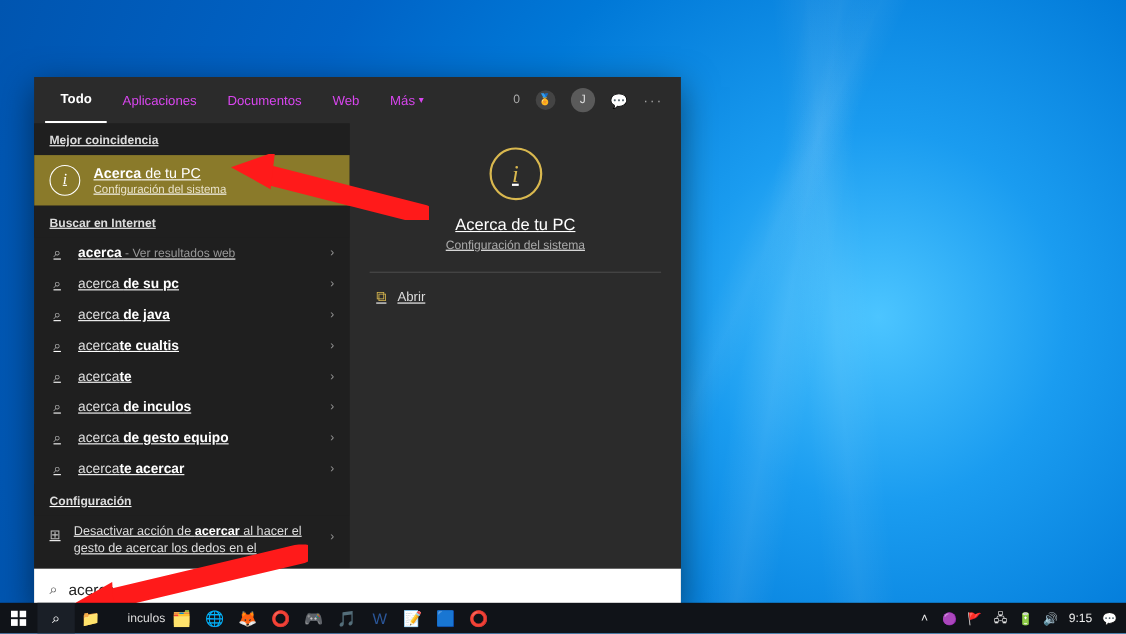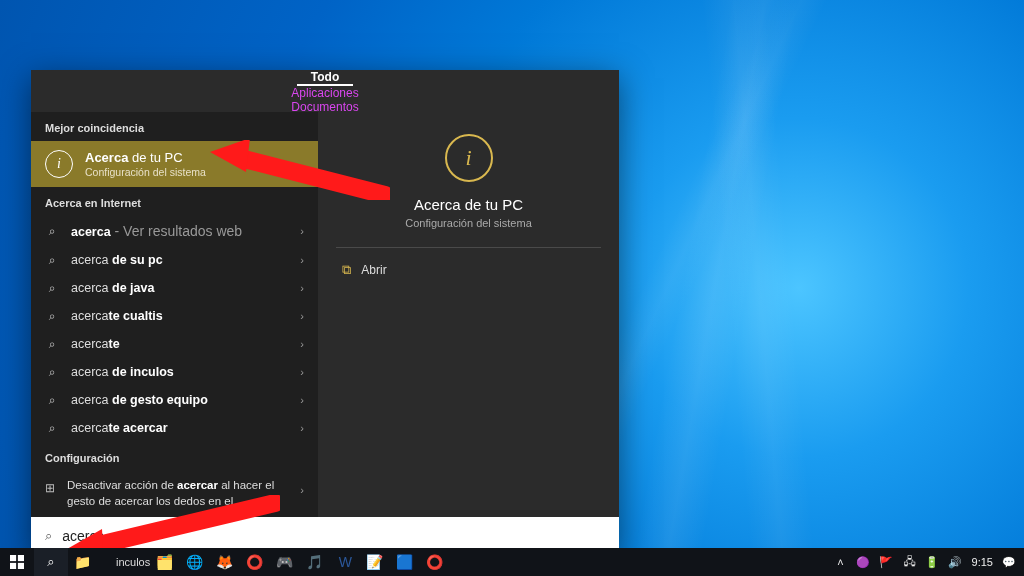--- a/index.html
+++ b/index.html
@@ -26,32 +26,31 @@
   background: #2b2b2b;
   display: flex; flex-direction: column;
   box-shadow: 0 8px 30px rgba(0,0,0,0.5);
   color:#fff;
 }
 
 .tabs {
   display:flex; align-items:center; height:42px;
   padding:0 10px; font-size:12px; color:#ccc;
   border-bottom: 0px solid #3a3a3a;
-  flex-direction: column;
 }
 .tabs .tab { padding:0 14px; height:42px; display:flex; align-items:center; cursor:pointer; color:#d946ef;}
 .tabs .tab.active { color:#fff; border-bottom:2px solid #fff; font-weight:600;}
 .tabs .spacer { flex:1; }
 .tabs .right-icons { display:flex; align-items:center; gap:14px; padding-right:6px; color:#aaa; }
 .tabs .right-icons .badge-num { font-size:11px; color:#aaa; }
 .tabs .right-icons .medal-icon { width:18px; height:18px; border-radius:50%; background:#444; display:flex;align-items:center;justify-content:center; font-size:10px;}
 .tabs .right-icons .avatar { width:22px; height:22px; border-radius:50%; background:#5a5a5a; display:flex;align-items:center;justify-content:center; font-size:11px; color:#ddd;}
 .tabs .right-icons .dots { letter-spacing:2px; }
 
-.body-cols { flex:1; display:flex; overflow:hidden; }
+.body-cols { flex:1; display:flex; overflow:hidden;text-decoration:underline; }
 .left-col { width:287px; background:#1f1f1f; overflow:hidden; display:flex; flex-direction:column;}
 .right-col { flex:1; background:#2b2b2b; display:flex; flex-direction:column; align-items:center; padding:22px 18px 0 18px;}
 
 .section-label { font-size:11px; color:#ddd; font-weight:600; padding:10px 14px 7px 14px; background:#1f1f1f;}
 .best-match {
   display:flex; align-items:center; gap:12px;
   padding:9px 14px; background:#8a7a2a; color:#fff;
 }
 .circle-i { width:28px; height:28px; border:1.5px solid #d9b84f; border-radius:50%; display:flex; align-items:center; justify-content:center; font-family:Georgia,serif; font-size:14px; color:#d9b84f; font-style:italic;}
 .best-match .circle-i { border-color:#fff; color:#fff; }
@@ -59,21 +58,21 @@
 .bm-text .title b { font-weight:600;}
 .bm-text .sub { font-size:10.5px; color:#e8e1c8; margin-top:1px;}
 
 .result {
   display:flex; align-items:center; gap:12px;
   padding:7px 14px; font-size:12.5px; color:#ddd;
   position:relative;
 }
 .result .chev { position:absolute; right:14px; color:#999; font-size:11px;}
 .result .mag { width:14px; text-align:center; font-size:12px; color:#bbb;}
-.result .txt .suffix { color:#999; font-size:14px;}
+.result .txt .suffix { color:#999; font-size:11px;}
 .result b { color:#fff; font-weight:600;}
 
 .settings-item {
   display:flex; align-items:flex-start; gap:12px;
   padding:7px 14px; font-size:11.5px; color:#ddd; position:relative; line-height:1.35;
 }
 .settings-item .icon { width:14px; text-align:center; font-size:12px; color:#bbb; margin-top:2px;}
 .settings-item .chev { position:absolute; right:14px; top:12px; color:#999; font-size:11px;}
 .settings-item b { font-weight:600; color:#fff;}
 
@@ -142,21 +141,21 @@
       <div class="section-label">Mejor coincidencia</div>
 
       <div class="best-match">
         <div class="circle-i">i</div>
         <div class="bm-text">
           <div class="title"><b>Acerca</b><span> de tu PC</span></div>
           <div class="sub">Configuración del sistema</div>
         </div>
       </div>
 
-      <div class="section-label">Acerca en Internet</div>
+      <div class="section-label">Buscar en Internet</div>
 
       <div class="result">
         <span class="mag">⌕</span>
         <span class="txt"><b>acerca</b><span class="suffix"> - Ver resultados web</span></span>
         <span class="chev">›</span>
       </div>
       <div class="result">
         <span class="mag">⌕</span>
         <span class="txt"><span>acerca </span><b>de su pc</b></span>
         <span class="chev">›</span>

